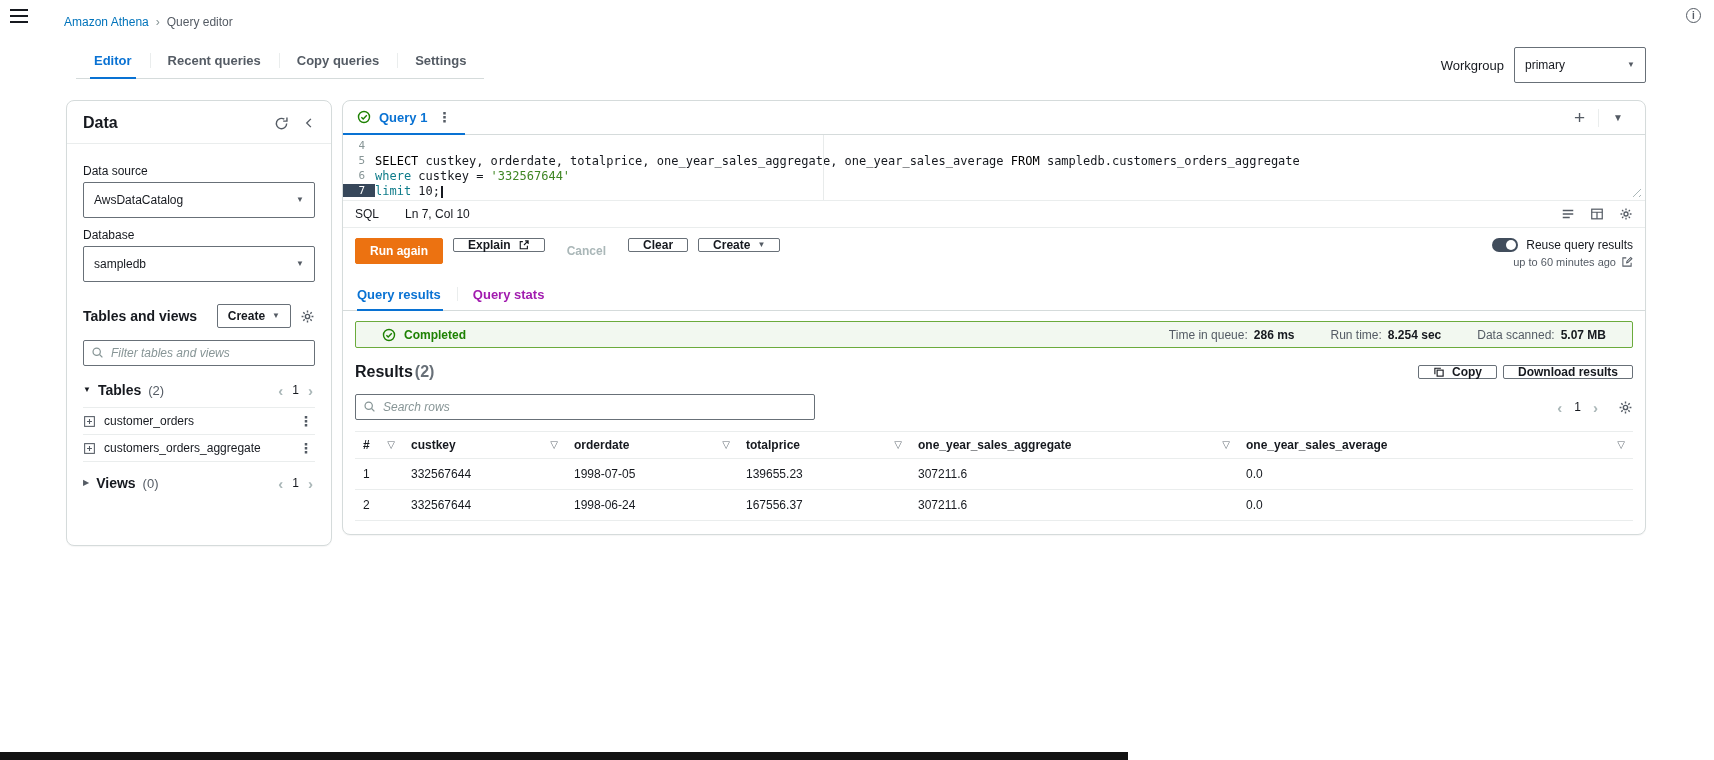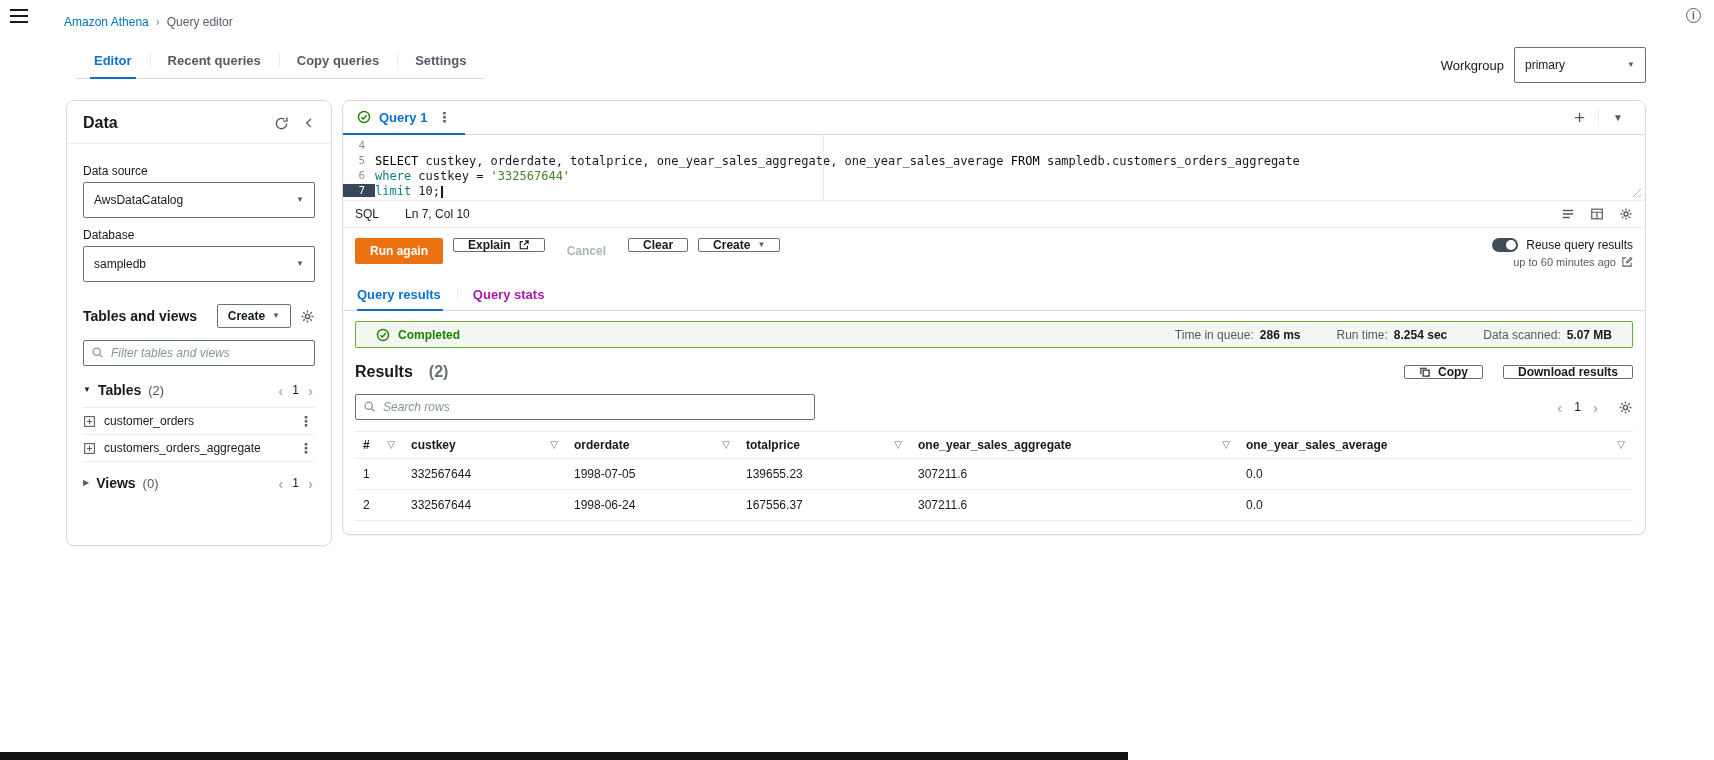--- a/index.html
+++ b/index.html
@@ -115,30 +115,30 @@
 
   
   .rtabs { display: flex; padding: 0 12px; border-bottom: 1px solid #d5dbdb; margin-top: 2px; }
   .rtab { padding: 9px 16px 8px; font-size: 13px; font-weight: 700; color: #a21caf; cursor: pointer; position: relative; }
   .rtab:first-child { padding-left: 2px; }
   .rtab + .rtab::before { content: ""; position: absolute; left: 0; top: 9px; bottom: 9px; width: 1px; background: #eaeded; }
   .rtab.active { color: #0972d3; }
   .rtab.active::after { content: ""; position: absolute; left: 2px; right: 14px; bottom: -1px; height: 2px; background: #0972d3; }
 
   
-  .banner { margin: 10px 12px 0; height: 27px; display: flex; align-items: center; gap: 8px; padding: 0 20px;
+  .banner { margin: 10px 12px 0; height: 27px; display: flex; align-items: center; gap: 8px; padding: 0 26px;
     background: #f2f8f0; border: 1px solid #6bab3c; border-radius: 2px; font-size: 12px; }
   .b-status { color: #1d8102; font-weight: 700; }
   .stat { display: flex; gap: 6px; margin-left: 28px; align-items: center; }
   .stat.first { margin-left: auto; }
   .sl { color: #545b64; }
   .sv { font-weight: 700; color: #16191f; }
 
   
-  .res-header { display: flex; align-items: center; padding: 15px 12px 0; gap: 20px; justify-content: flex-end; }
+  .res-header { display: flex; align-items: center; padding: 15px 12px 0; gap: 6px; justify-content: flex-end; }
   .res-title { font-size: 16px; font-weight: 700; }
   .res-count { font-size: 16px; font-weight: 700; color: #687078; margin-left: -4px; }
   .res-toolbar { display: flex; align-items: center; padding: 13px 12px 0; gap: 12px; }
   .res-toolbar .search-box { margin-top: 0; width: 460px; }
   .pg-group { margin-left: auto; display: flex; align-items: center; gap: 10px; }
   .res-table { margin: 11px 12px 13px; border-collapse: collapse; width: calc(100% - 24px); font-size: 12px; table-layout: fixed; }
   .res-table th { border-top: 1px solid #eaeded; border-bottom: 1px solid #eaeded; padding: 6px 8px; font-weight: 700;
     text-align: left; cursor: pointer; }
   .hd { display: flex; align-items: center; justify-content: space-between; gap: 4px; }
   .funnel { font-size: 10px; color: #687078; cursor: pointer; line-height: 1; }

